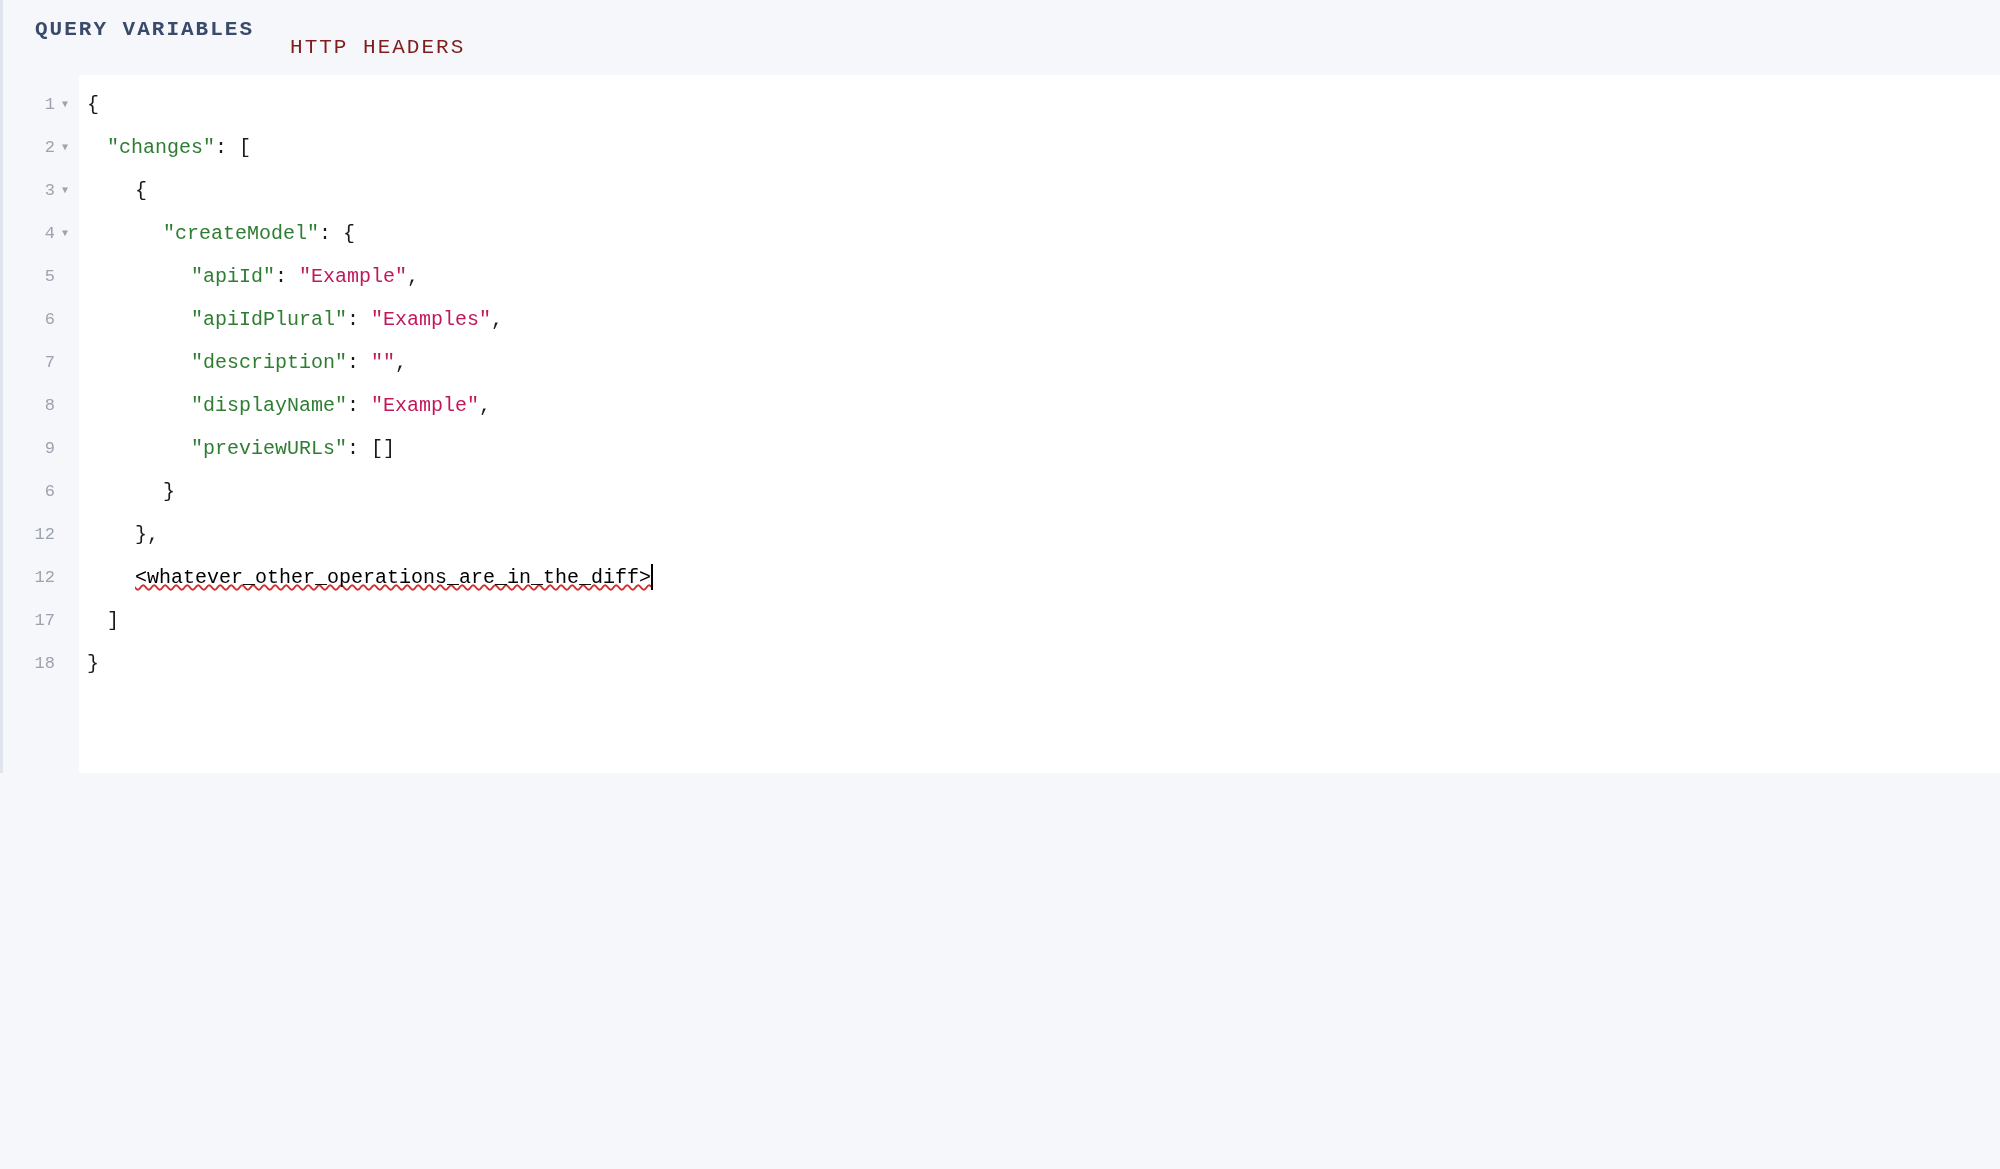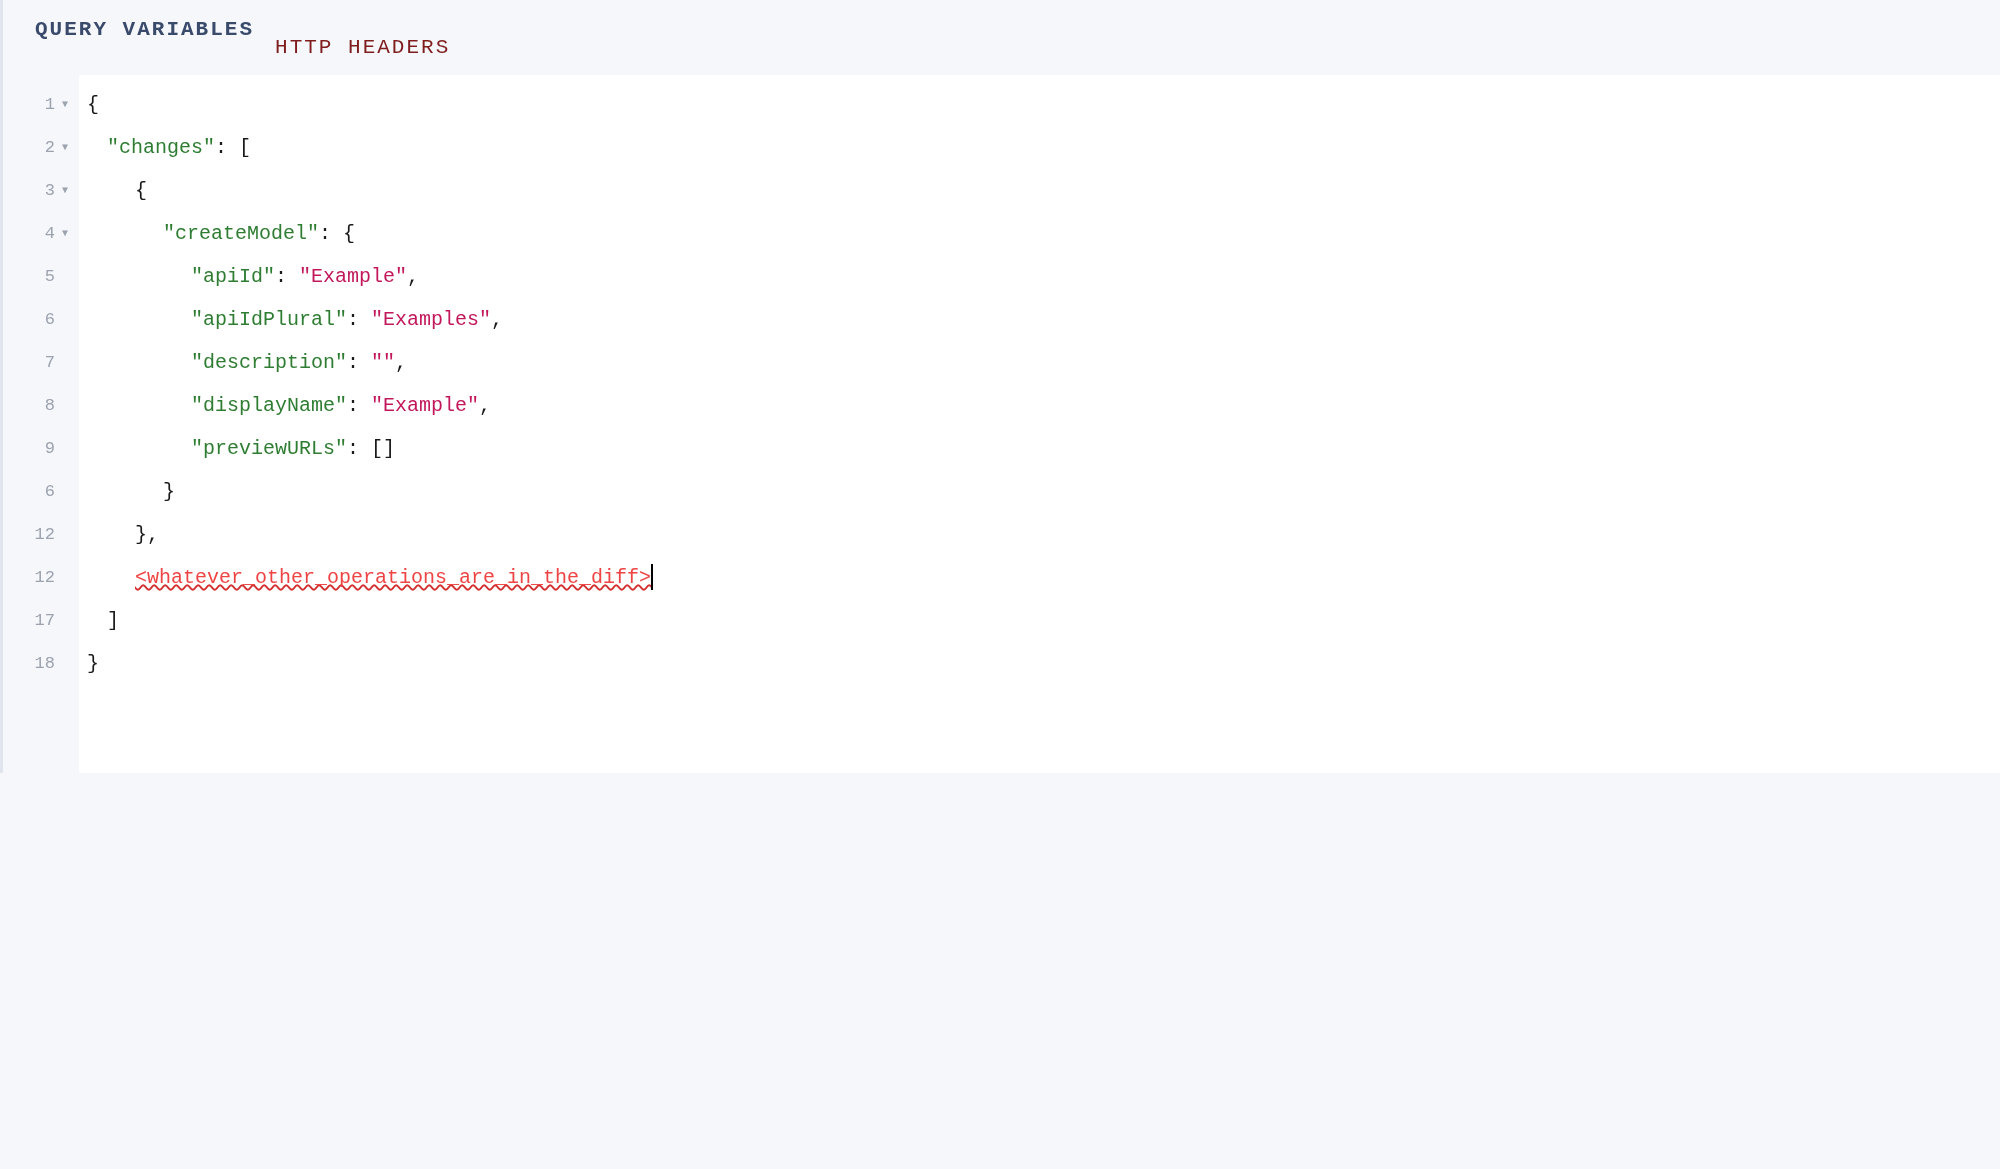--- a/index.html
+++ b/index.html
@@ -16,21 +16,21 @@
     }
     
     .panel {
       background: #f5f7fb;
       width: 100%;
     }
     
     .tabs {
       display: flex;
       padding: 18px 32px 16px 32px;
-      gap: 21px;
+      gap: 36px;
       border-left: 3px solid #e0e4ec;
     }
     
     .tab {
       font-family: 'SF Mono', 'Monaco', 'Consolas', 'Courier New', monospace;
       font-size: 21px;
       font-weight: 700;
       letter-spacing: 2px;
       cursor: pointer;
       user-select: none;
@@ -116,21 +116,21 @@
     
     .tok-string {
       color: #c2185b;
     }
     
     .tok-comma {
       color: #1a1a1a;
     }
     
     .tok-error {
-      color: #ef4444;
+      color: #000000;
       text-decoration: underline wavy #d32f2f;
       text-decoration-skip-ink: none;
     }
     
     .cursor {
       display: inline-block;
       width: 2px;
       height: 26px;
       background: #000;
       vertical-align: middle;

